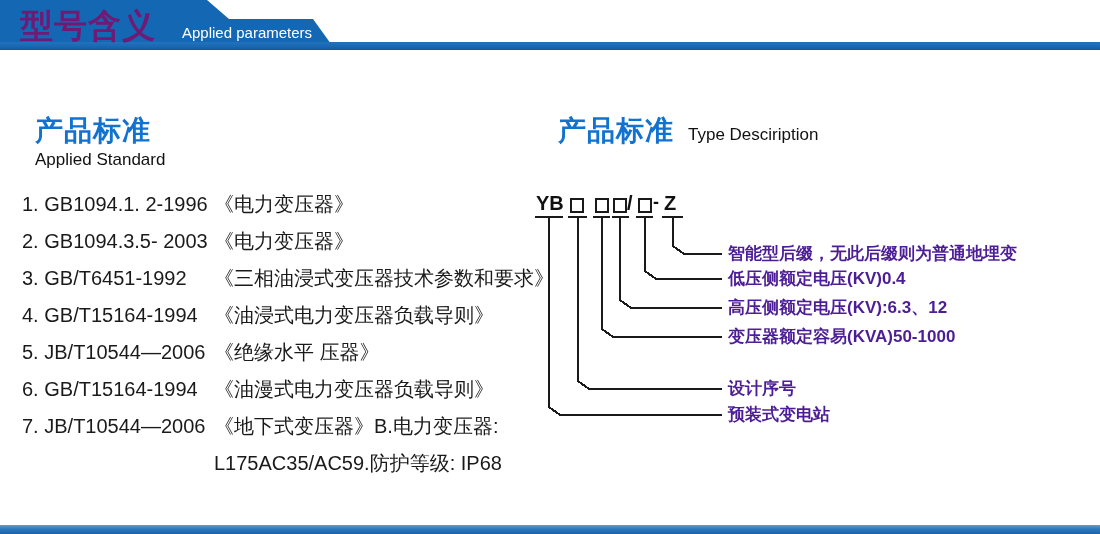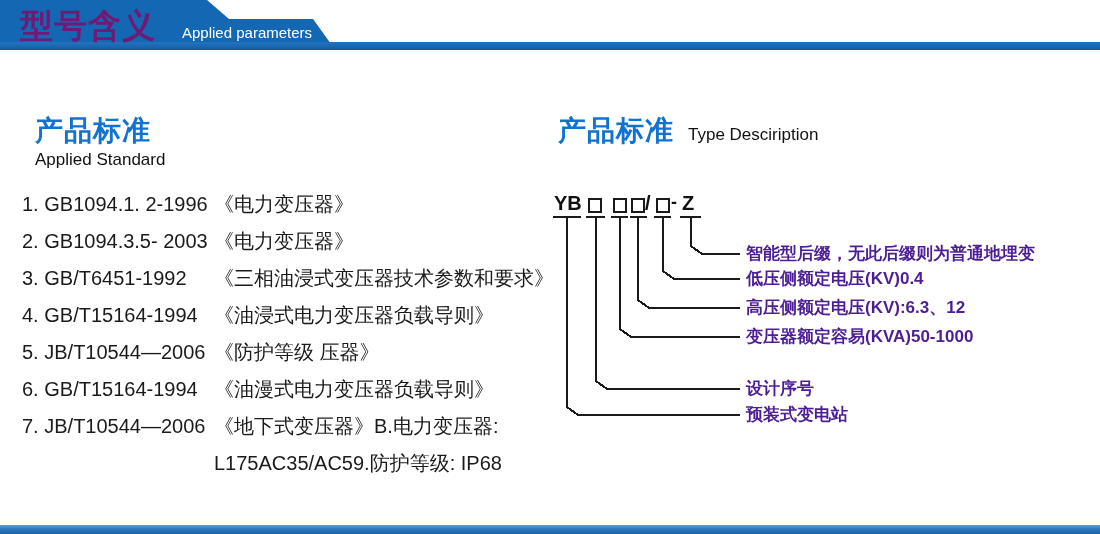--- a/index.html
+++ b/index.html
@@ -32,21 +32,21 @@
   .sec-head .zh{font-size:28px;font-weight:bold;color:var(--accent-blue,#1272d0);letter-spacing:1px;}
   .sec-head .en{font-size:17px;color:#111111;margin-left:14px;}
   .sec-head.left{left:21px;top:112px;flex-direction:column;}
   .sec-head.right{left:558px;top:112px;}
   
   .std-list{position:absolute;left:22px;top:186px;width:525px;}
   .std-row{display:flex;height:37px;line-height:37px;font-size:20px;white-space:nowrap;}
   .std-code{width:192px;flex:none;}
   .std-title{flex:1;}
   
-  .diagram{position:absolute;left:550px;top:190px;width:550px;height:250px;}
+  .diagram{position:absolute;left:532px;top:190px;width:550px;height:250px;}
   .diagram svg{position:absolute;left:0;top:0;}
   .code-sym{position:absolute;top:2px;font-size:20px;font-weight:bold;color:#111;white-space:nowrap;}
   .sym-yb{left:4px;}
   .sym-slash{left:95px;}
   .sym-dash{left:121px;font-size:18px;}
   .sym-z{left:132px;}
   .dg-label{
     position:absolute;left:196px;height:22px;line-height:22px;
     font-size:17px;font-weight:bold;color:#4c1d95;white-space:nowrap;
   }
@@ -85,21 +85,21 @@
   <div class="std-row">
     <span class="std-code">3. GB/T6451-1992</span>
     <span class="std-title">《三相油浸式变压器技术参数和要求》</span>
   </div>
   <div class="std-row">
     <span class="std-code">4. GB/T15164-1994</span>
     <span class="std-title">《油浸式电力变压器负载导则》</span>
   </div>
   <div class="std-row">
     <span class="std-code">5. JB/T10544—2006</span>
-    <span class="std-title">《防护等级 压器》</span>
+    <span class="std-title">《绝缘水平 压器》</span>
   </div>
   <div class="std-row">
     <span class="std-code">6. GB/T15164-1994</span>
     <span class="std-title">《油漫式电力变压器负载导则》</span>
   </div>
   <div class="std-row">
     <span class="std-code">7. JB/T10544—2006</span>
     <span class="std-title">《地下式变压器》B.电力变压器:</span>
   </div>
   <div class="std-row">

